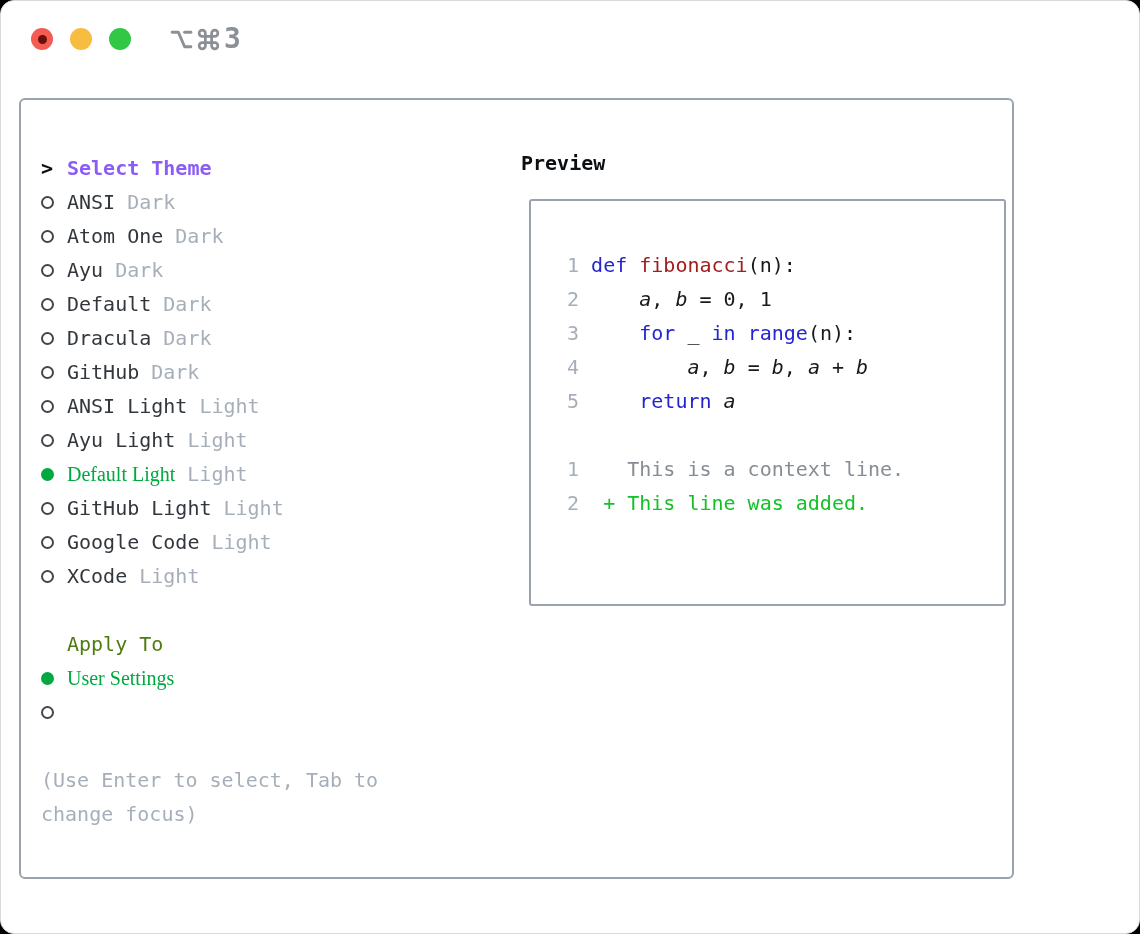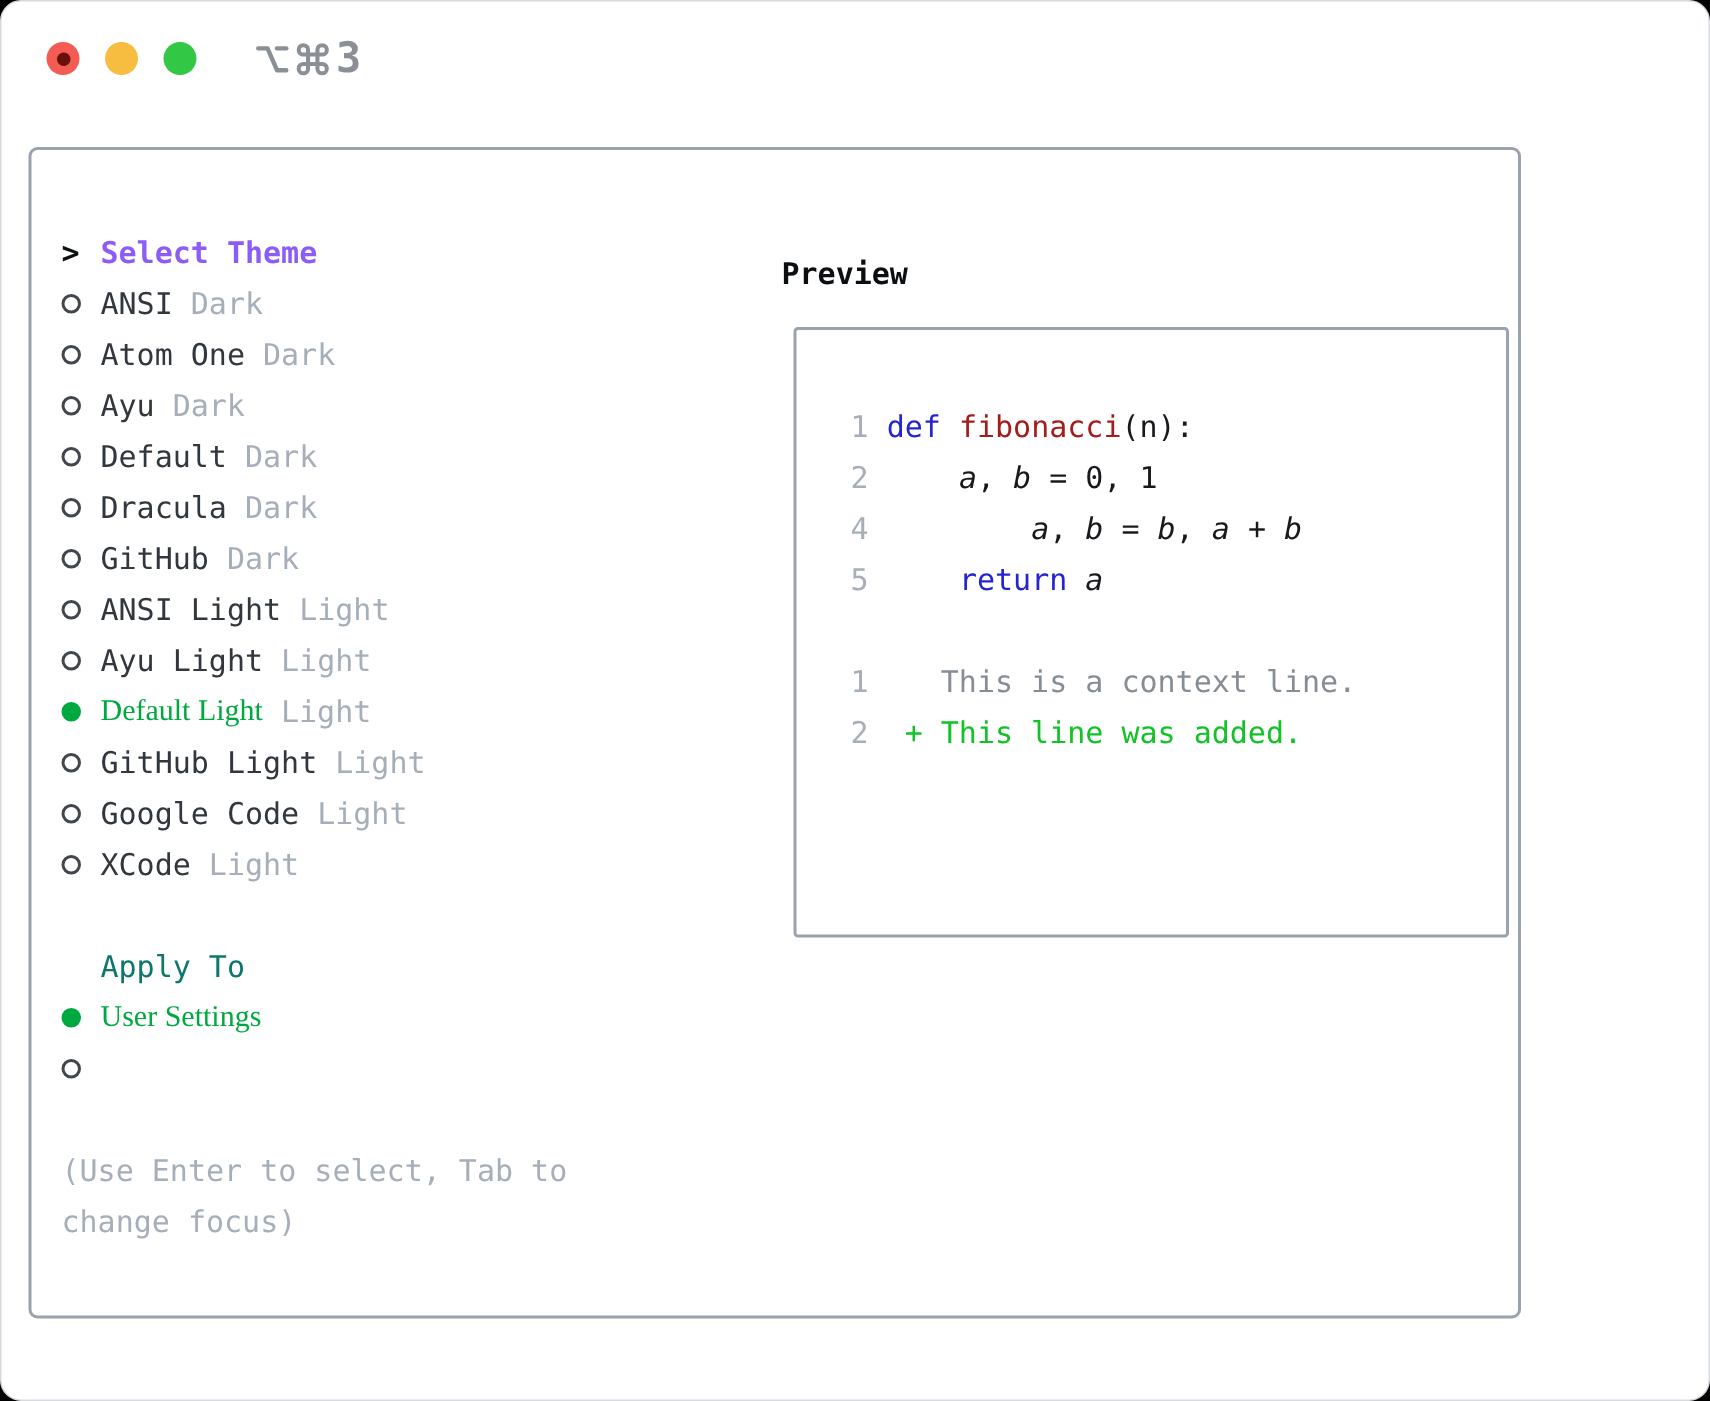--- a/index.html
+++ b/index.html
@@ -21,30 +21,30 @@
   
   .main-box{
     position:absolute;left:18px;top:97px;width:995px;height:781px;
     border:2px solid var(--border);border-radius:6px;background:#fff;
   }
   .left-col{position:absolute;left:20px;top:51px;width:440px;}
   .row{display:flex;align-items:center;height:34px;font-size:20px;white-space:pre;}
   .marker{width:26px;flex:none;display:flex;align-items:center;}
   .cursor{font-weight:bold;color:#0c0f12;}
   .hdr{font-weight:bold;color:#8b5cf6;}
-  .subhdr{color:#0f766e;}
+  .subhdr{color:#4d7c0f;}
   .circle{width:13px;height:13px;border-radius:50%;border:2px solid #42474d;}
   .circle.sel{background:var(--green);border-color:var(--green);}
   .tname{color:#32373d;}
   .tname.sel{color:var(--green);font-family:Liberation Serif, serif;}
   .tvariant{color:var(--muted);margin-left:12px;}
   .spacer{height:34px;}
   .hint{width:400px;font-size:20px;line-height:34px;color:var(--muted);}
   
-  .right-col{position:absolute;left:482px;top:65px;width:500px;}
+  .right-col{position:absolute;left:482px;top:46px;width:500px;}
   .pvhdr{height:34px;display:flex;align-items:center;font-size:20px;font-weight:bold;color:#0c0f12;padding-left:18px;}
   .pvbox{
     margin-top:19px;margin-left:26px;width:477px;height:407px;
     border:2px solid var(--border);border-radius:3px;background:#fff;
     padding:47px 0 0 20px;overflow:hidden;
   }
   .cline{height:34px;line-height:34px;font-size:20px;white-space:pre;color:#17191c;margin-left:16px;}
   .lnum{color:var(--muted);}
   .tok-kw{color:var(--blue);}
   .tok-fn{color:var(--fnred);}
@@ -118,20 +118,21 @@
       <div class="spacer"></div>
       <div class="hint">(Use Enter to select, Tab to change focus)</div>
     </div>
 
     <div class="right-col">
       <div class="pvhdr">Preview</div>
       <div class="pvbox">
         <div id="code-lines">
             <div class="cline"><span class="lnum">1 </span><span class="tok-kw">def</span><span> </span><span class="tok-fn">fibonacci</span><span>(n):</span></div>
             <div class="cline"><span class="lnum">2 </span><span>    </span><span class="tok-var">a</span><span>, </span><span class="tok-var">b</span><span> = 0, 1</span></div>
+            <div class="cline"><span class="lnum">3 </span><span>    </span><span class="tok-kw">for</span><span> _ </span><span class="tok-kw">in</span><span> </span><span class="tok-kw">range</span><span>(n):</span></div>
             <div class="cline"><span class="lnum">4 </span><span>        </span><span class="tok-var">a</span><span>, </span><span class="tok-var">b</span><span> = </span><span class="tok-var">b</span><span>, </span><span class="tok-var">a</span><span> + </span><span class="tok-var">b</span></div>
             <div class="cline"><span class="lnum">5 </span><span>    </span><span class="tok-kw">return</span><span> </span><span class="tok-var">a</span></div>
           </div>
         <div class="blank-row"></div>
         <div id="diff-lines">
             <div class="cline"><span class="lnum">1  </span><span class="diff-context">  This is a context line.</span></div>
             <div class="cline"><span class="lnum">2  </span><span class="diff-added">+ This line was added.</span></div>
           </div>
       </div>
     </div>

